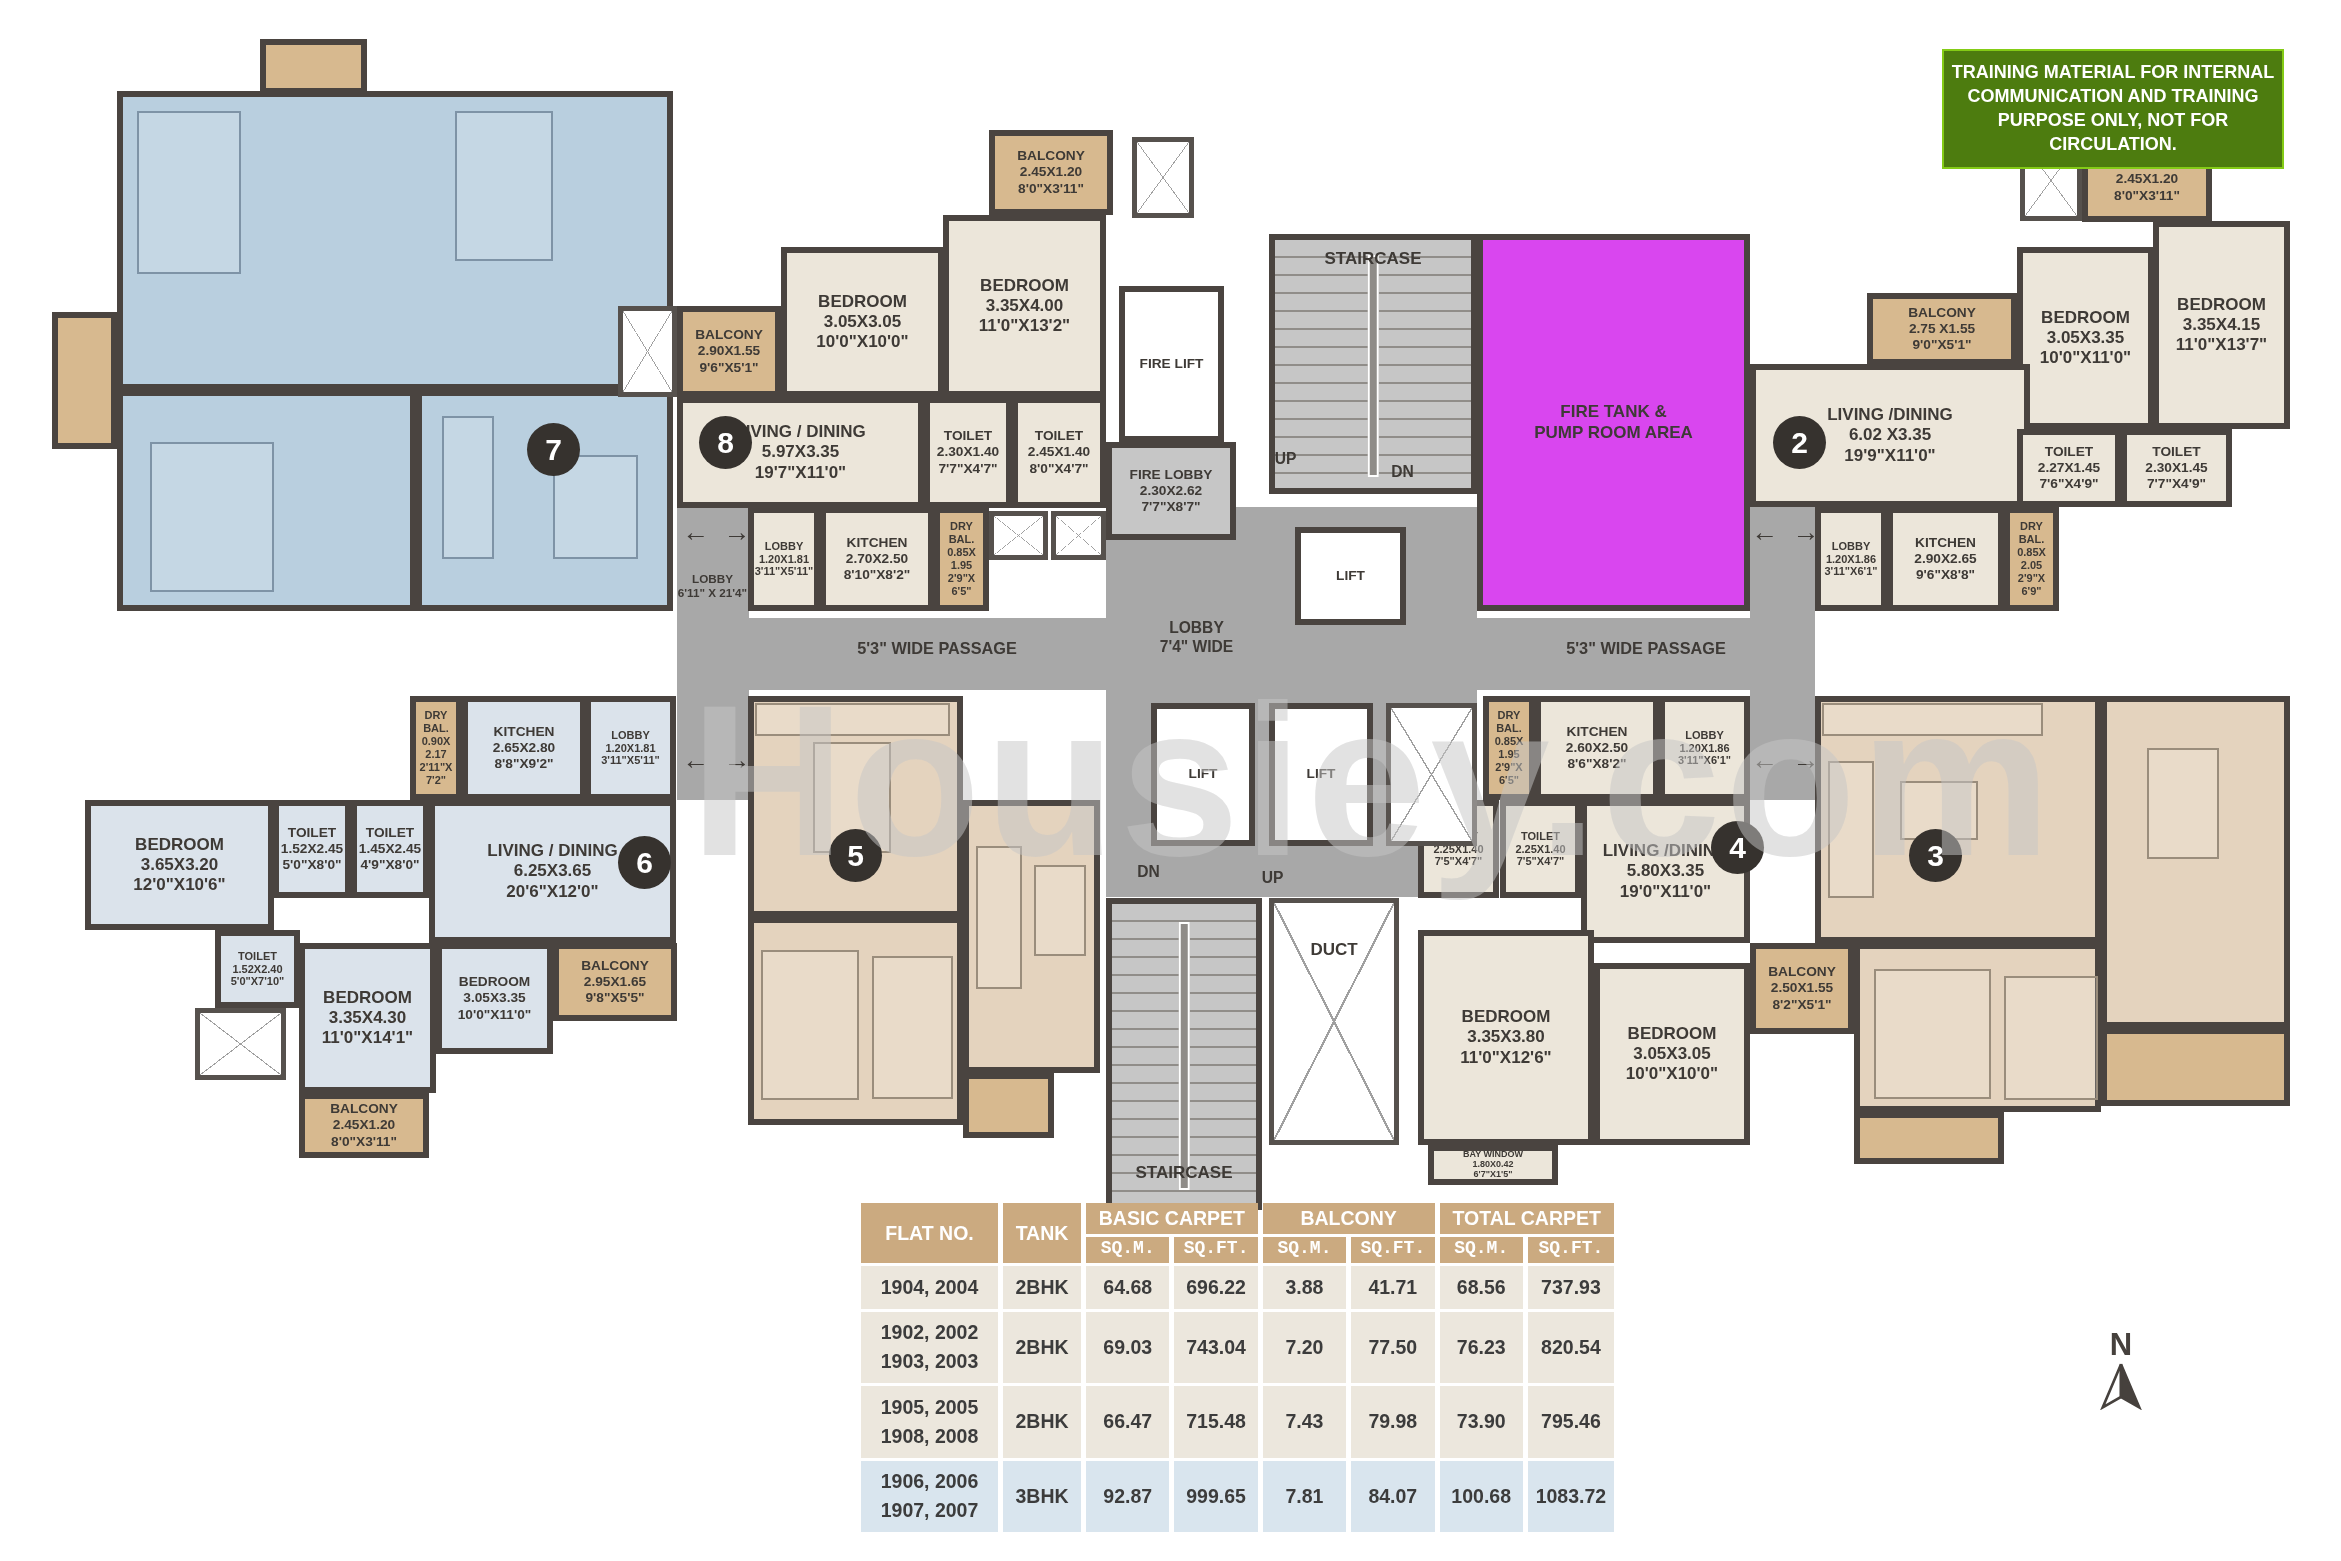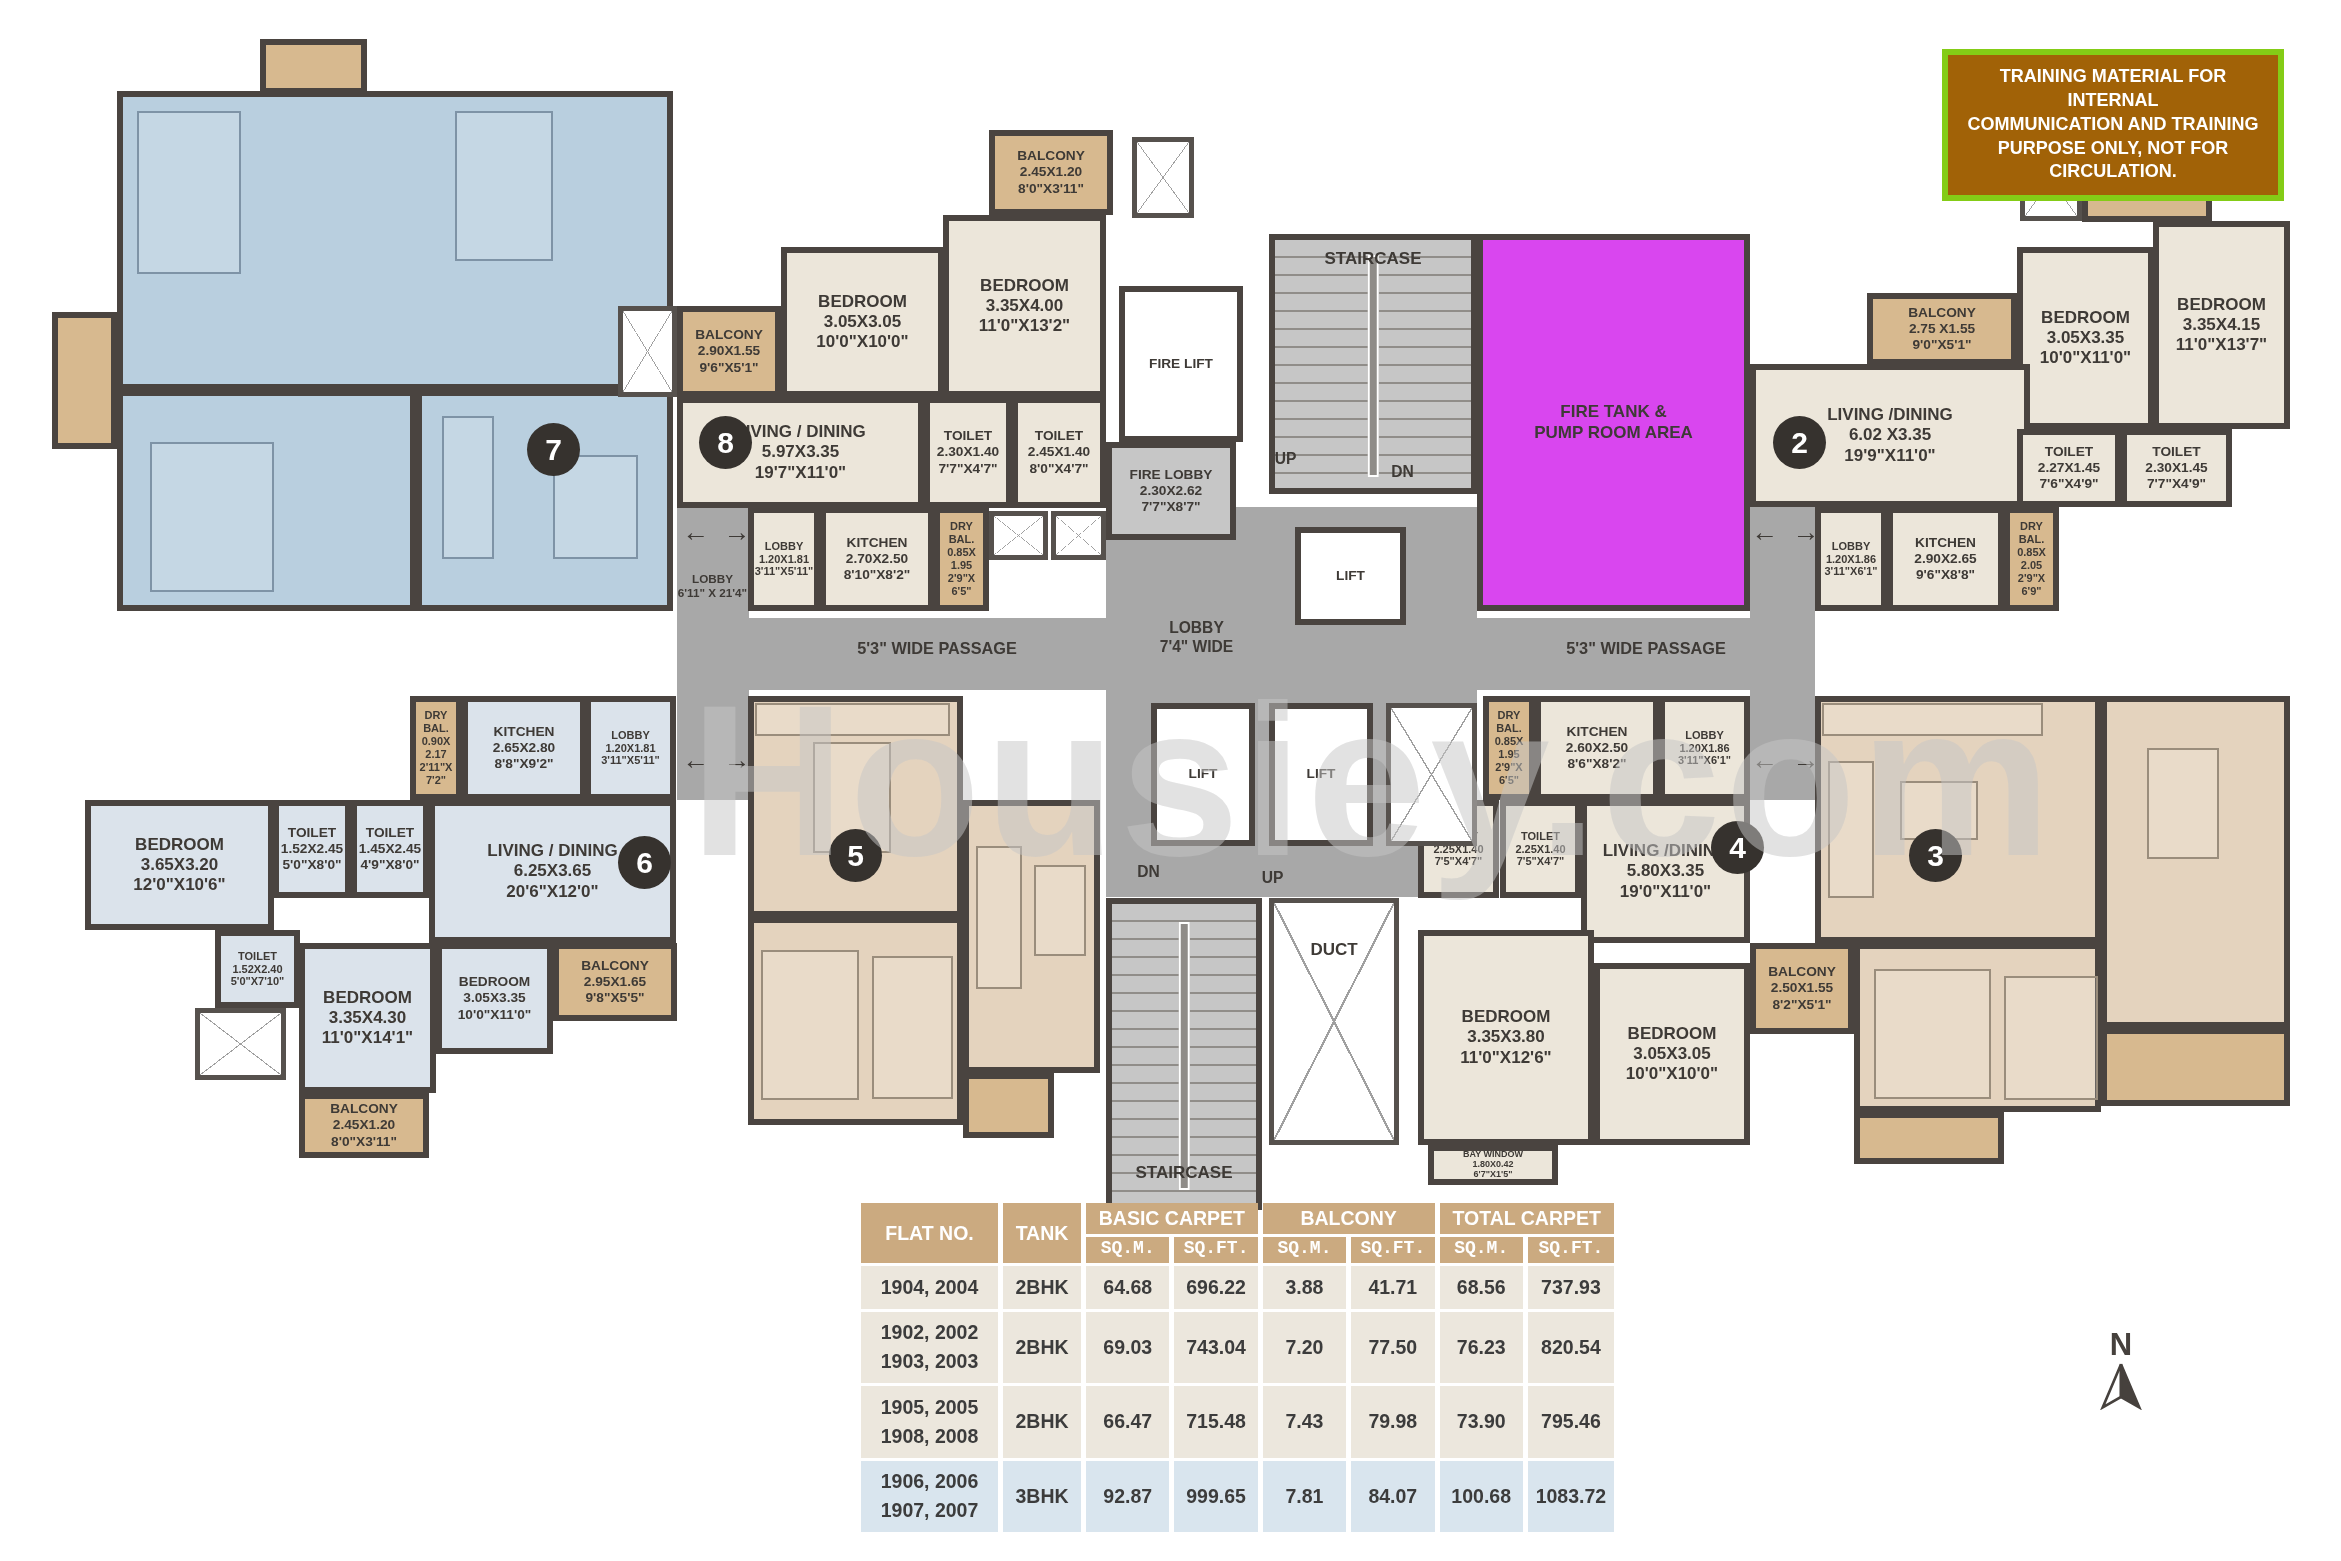--- a/index.html
+++ b/index.html
@@ -28,23 +28,23 @@
         background-image:linear-gradient(to top right,transparent 49.5%,#a0a0a0 49.5% 50.5%,transparent 50.5%),
                          linear-gradient(to bottom right,transparent 49.5%,#a0a0a0 49.5% 50.5%,transparent 50.5%);}
   .unit-circle{position:absolute;width:53px;height:53px;border-radius:50%;background:#36322e;color:#fff;
         font-size:30px;font-weight:bold;display:flex;align-items:center;justify-content:center;z-index:30;}
   .zlabel{position:absolute;font-weight:bold;color:#3e3a36;text-align:center;line-height:1.22;z-index:25;}
   .arrows{position:absolute;color:#3e3a36;font-size:27px;font-weight:bold;letter-spacing:14.3px;z-index:25;white-space:nowrap;}
   .furn{position:absolute;box-sizing:border-box;border:2.6px solid #9a8d7c;background:rgba(255,255,255,.18);z-index:12;}
   .furn.b{border-color:#7e93a6;}
   #watermark{position:absolute;left:690px;top:657px;font-size:215px;font-weight:bold;color:#c6c6c6;
         opacity:.5;white-space:nowrap;z-index:40;pointer-events:none;letter-spacing:3.9px;}
-  #disclaimer{position:absolute;left:1942px;top:49px;width:342px;box-sizing:border-box;background:#a16207;
+  #disclaimer{position:absolute;left:1942px;top:49px;width:342px;box-sizing:border-box;background:#4d7c0f;
         color:#fff;font-weight:bold;font-size:18px;line-height:1.32;text-align:center;padding:10.4px 6.5px;
-        border:6px solid #84cc16;}
+        border:2px solid #84cc16;}
   #title{position:absolute;left:810px;top:1153px;display:flex;align-items:baseline;gap:17px;white-space:nowrap;}
   #title .tower{font-size:43px;font-weight:bold;color:#9b9b9b;letter-spacing:1.3px;}
   #title .sub{font-size:31px;font-weight:bold;color:#37322f;}
   #areatable{position:absolute;left:856px;top:1200px;border-collapse:separate;border-spacing:5.2px 3.9px;}
   #areatable th,#areatable td{font-weight:bold;text-align:center;vertical-align:middle;}
   #areatable thead th{background:#cbaa80;color:#fff;font-size:19.5px;padding:3.9px 6.5px;}
   #areatable thead tr.subrow th{font-size:18px;padding:1.3px 5.2px 5.2px;font-family:Liberation Mono, monospace;}
   #areatable td{background:#ece7dd;color:#3c3c3c;font-size:19.5px;padding:6.5px 7.8px;white-space:pre-line;line-height:1.5;}
   #areatable tr.hl td{background:#d9e5ee;}
   #areatable .flat{width:124px;}
@@ -115,21 +115,21 @@
         <div>8'10"X8'2"</div>
       </div>
       <div class="room tan tiny" style="left: 934px; top: 507px; width: 55px; height: 104px;">
         <div>DRY</div>
         <div>BAL.</div>
         <div>0.85X</div>
         <div>1.95</div>
         <div>2'9"X</div>
         <div>6'5"</div>
       </div>
-      <div class="room white small" style="left: 1119px; top: 286px; width: 124px; height: 156px;">
+      <div class="room white small" style="left: 1119px; top: 286px; width: 105px; height: 156px;">
         <div>FIRE LIFT</div>
       </div>
       <div class="room graycore small" style="left: 1106px; top: 442px; width: 130px; height: 98px;">
         <div>FIRE LOBBY</div>
         <div>2.30X2.62</div>
         <div>7'7"X8'7"</div>
       </div>
       <div class="room graycore stairs" style="left: 1269px; top: 234px; width: 208px; height: 260px;"></div>
       <div class="room white small" style="left: 1295px; top: 527px; width: 111px; height: 98px;">
         <div>LIFT</div>

